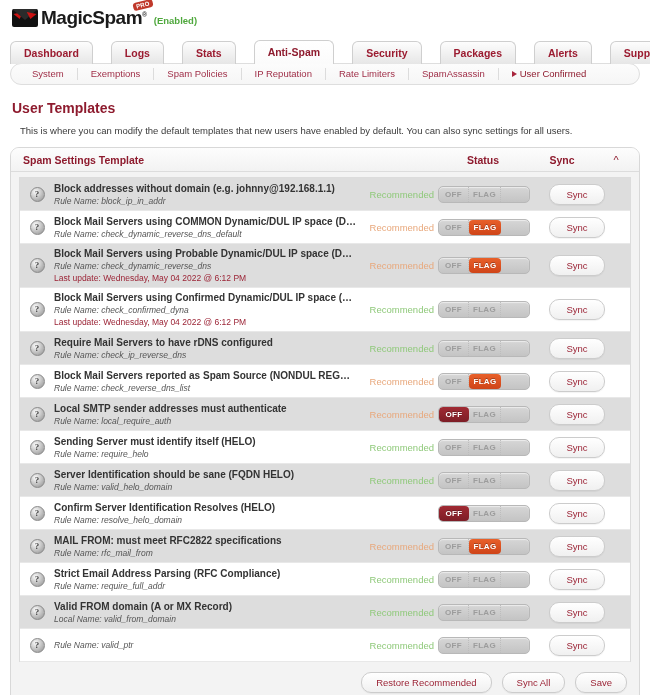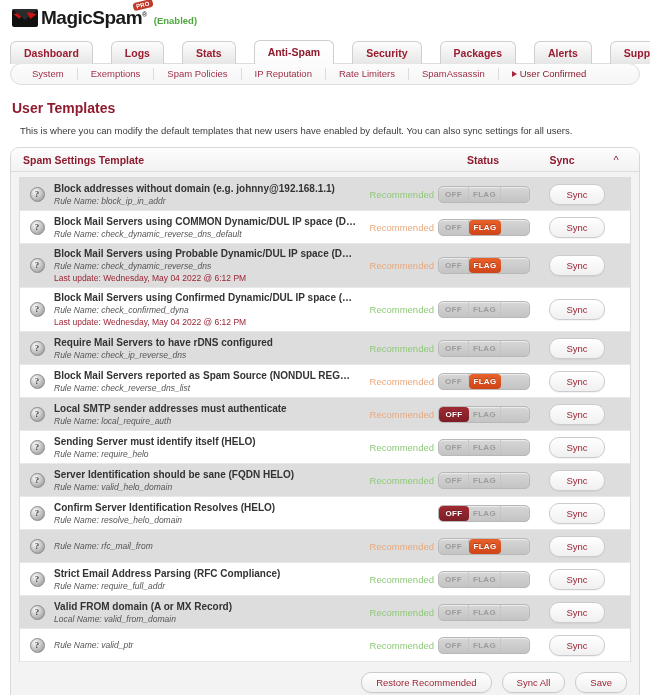--- a/index.html
+++ b/index.html
@@ -540,20 +540,21 @@
         <div class="row-sync">
           <button class="btn btn-sync">Sync</button>
         </div>
         <div class="scroll-gutter"></div>
       </div>
       <div class="row alt">
         <div class="row-icon">
           <div class="help-icon">?</div>
         </div>
         <div class="row-text">
+          <div class="rt-title">MAIL FROM: must meet RFC2822 specifications</div>
           <div class="rt-rule">Rule Name: rfc_mail_from</div>
         </div>
         <div class="row-status status-orange">Recommended</div>
         <div class="row-toggle">
           <div class="toggle">
             <div class="tg off">OFF</div>
             <div class="tg flag sel">FLAG</div>
             <div class="tg on">ON</div>
           </div>
         </div>

